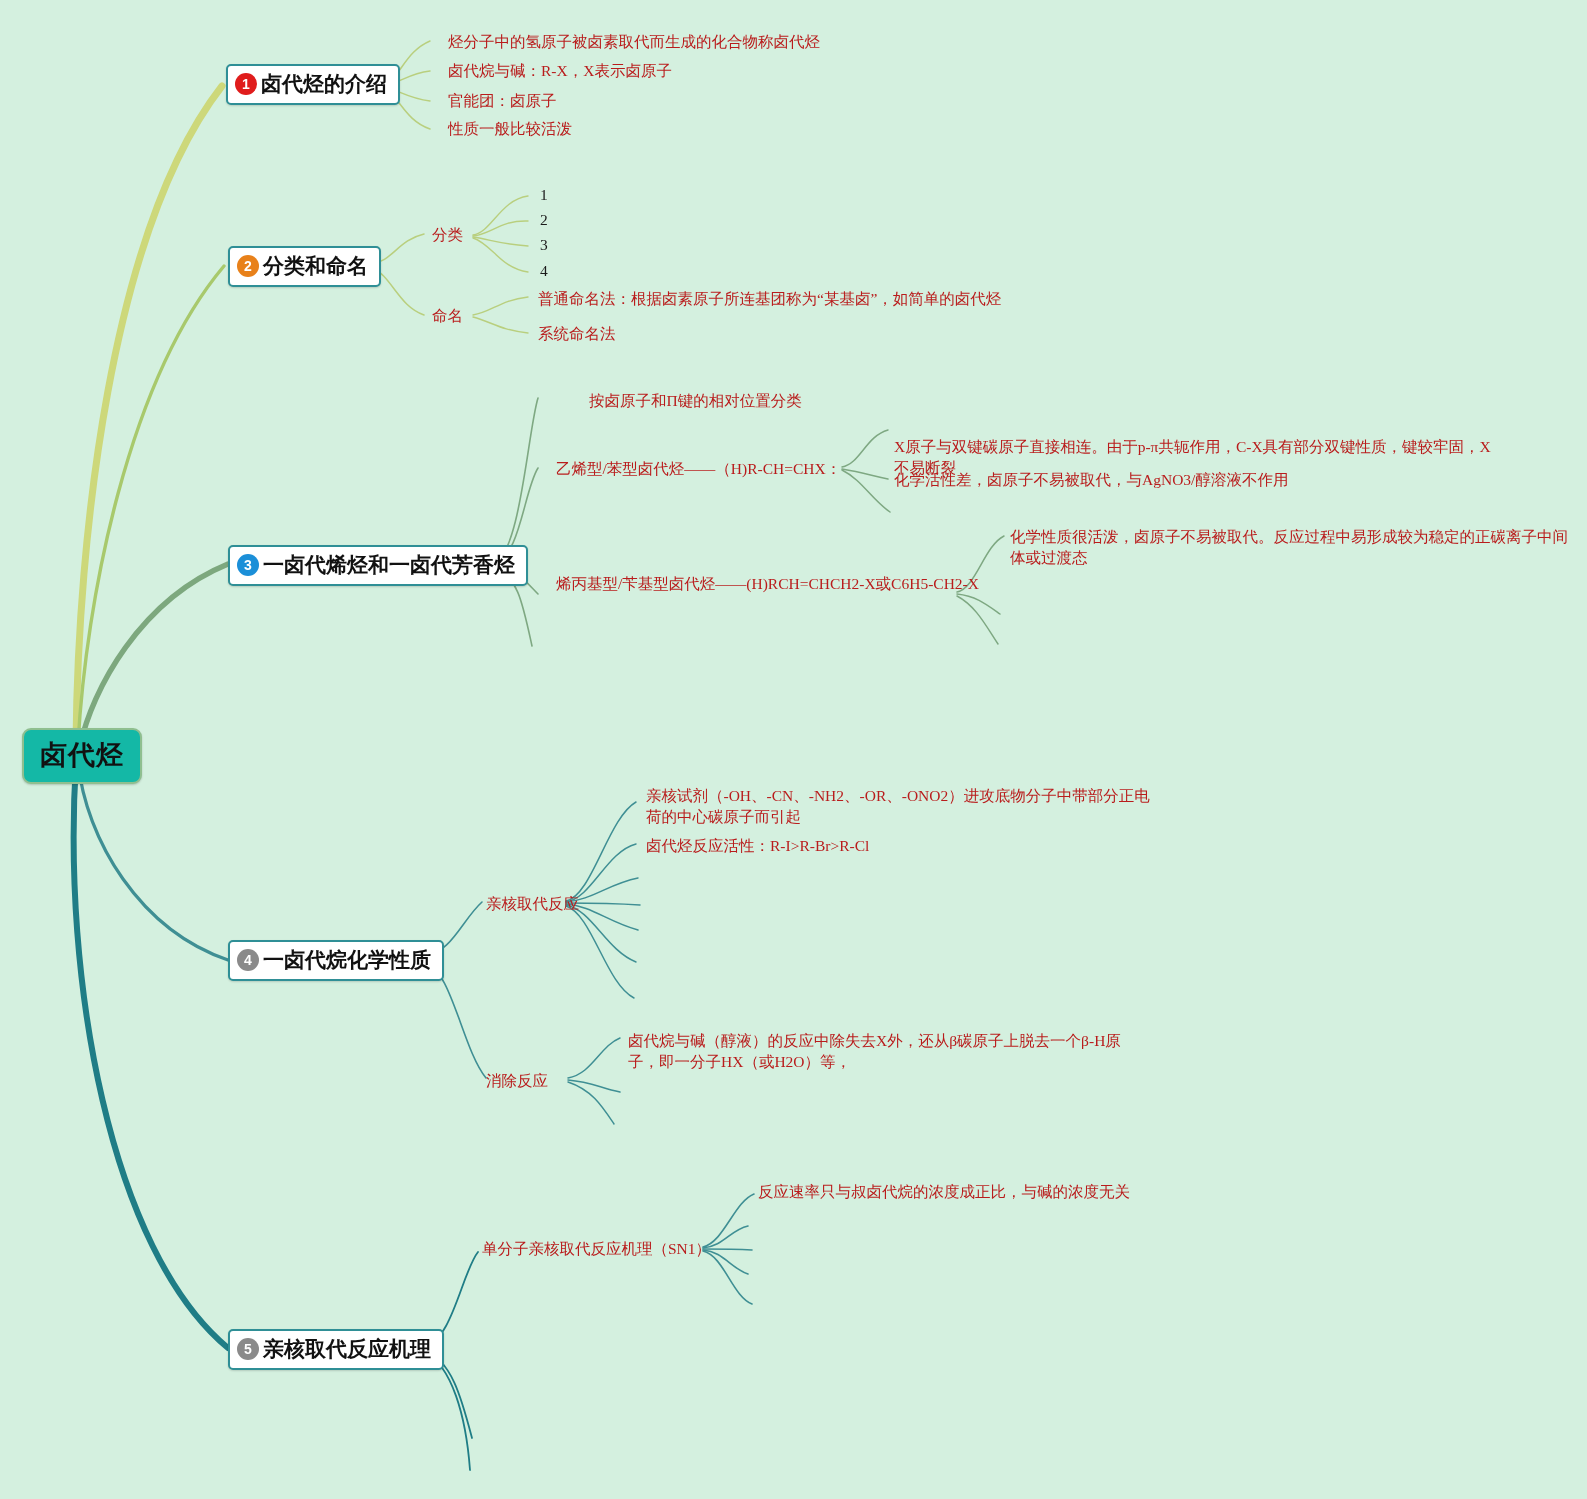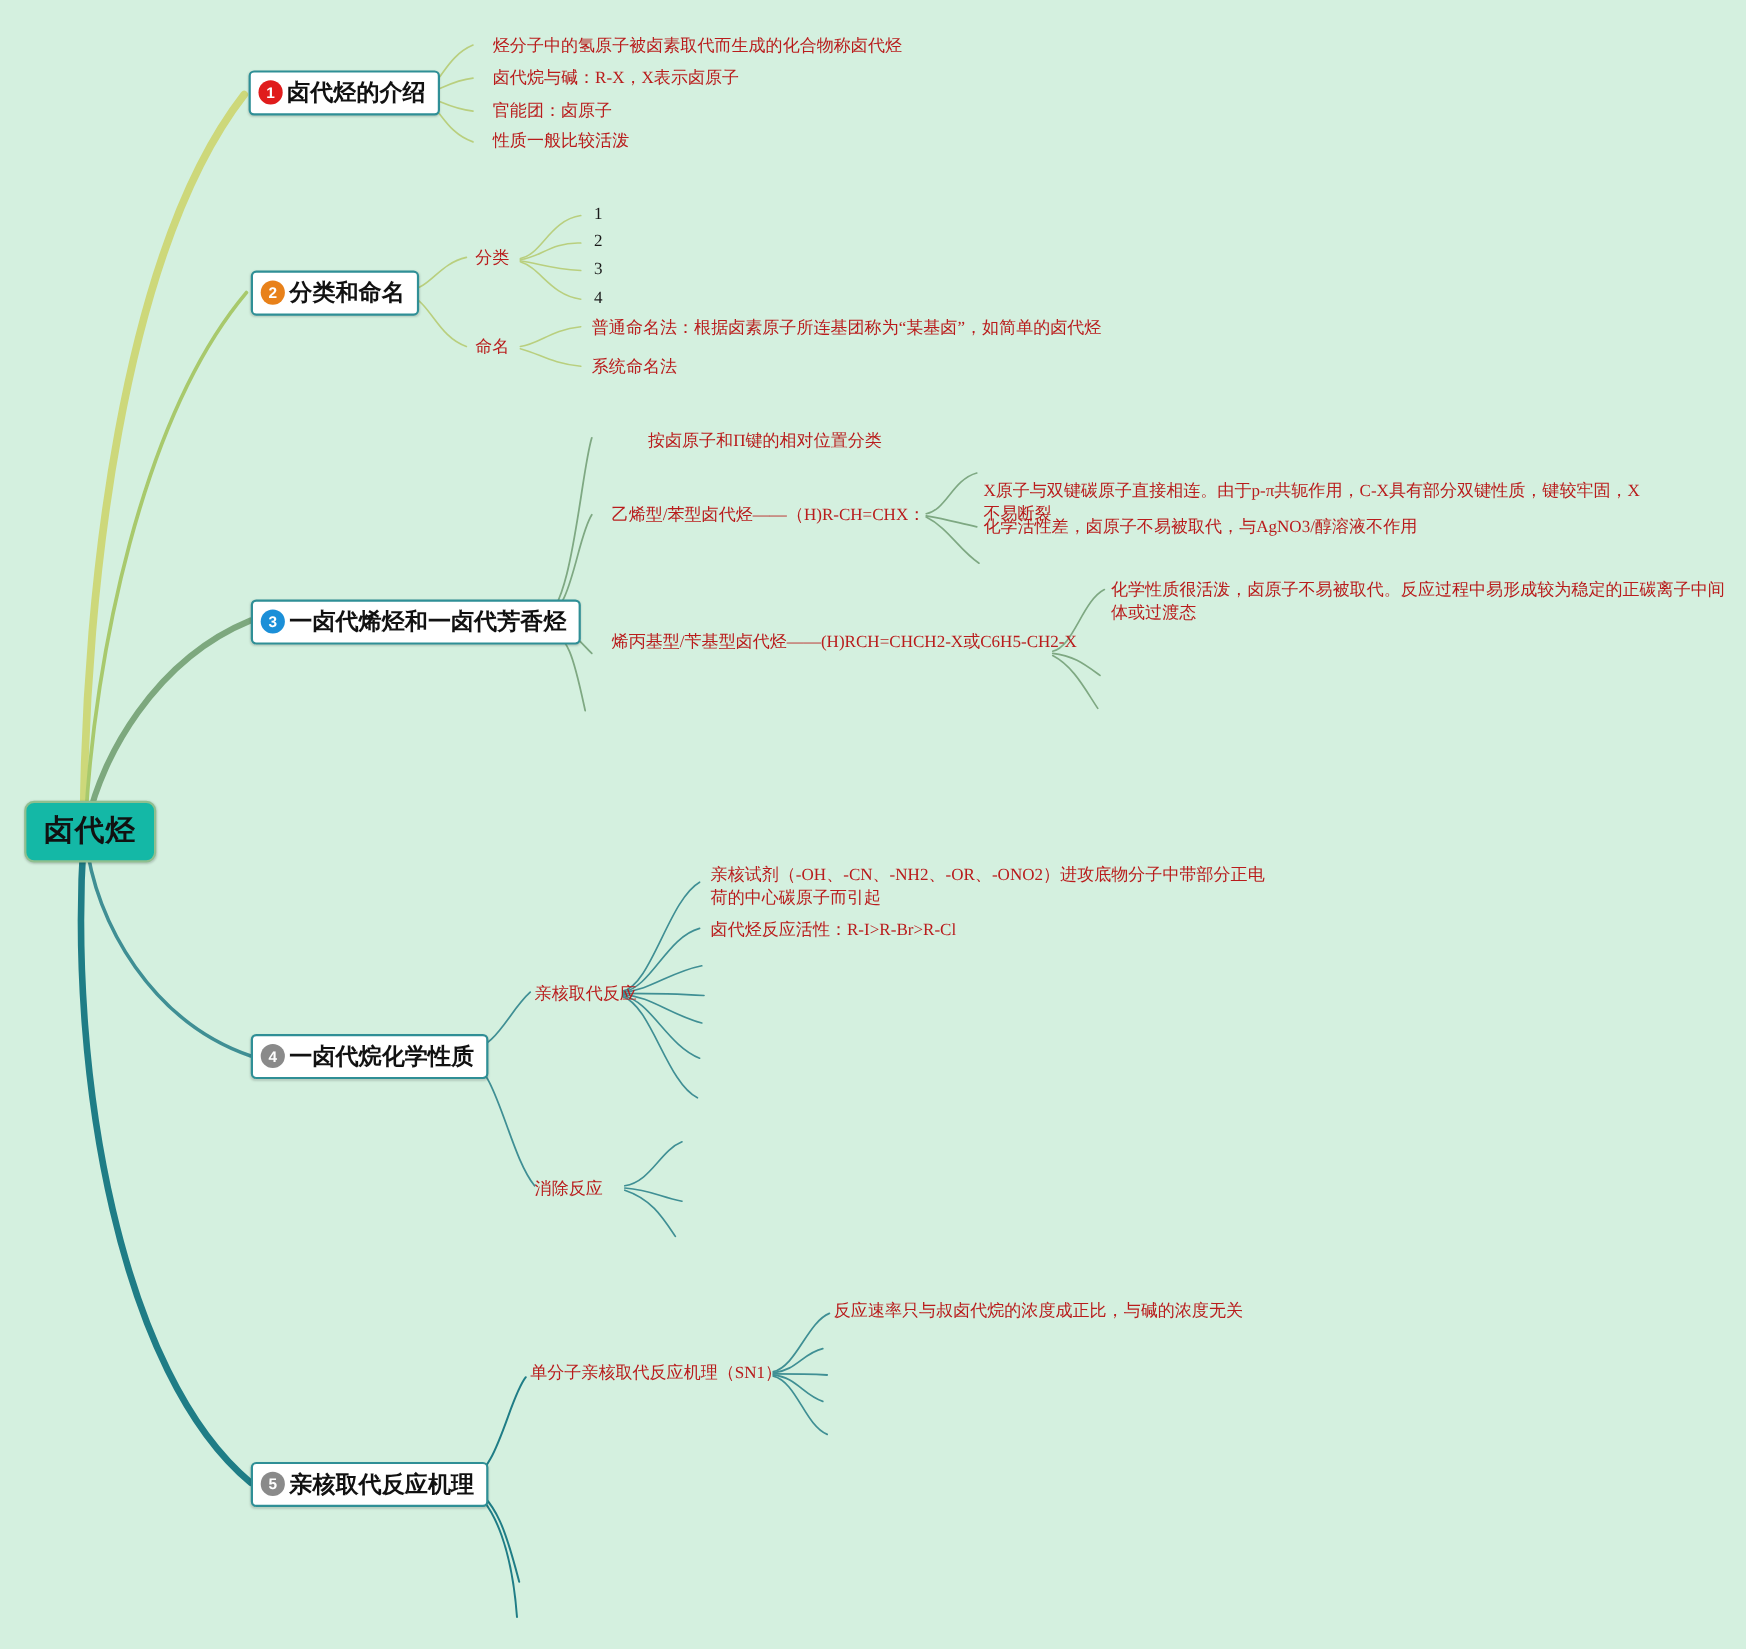--- a/index.html
+++ b/index.html
@@ -189,20 +189,21 @@
     <span class="badge b-gray">4</span>
     <span>一卤代烷化学性质</span>
   </div>
 
   <div class="node txt l2" style="left:486px;top:893px;">亲核取代反应</div>
   <div class="node txt l2" style="left:486px;top:1070px;text-align:center;">消除反应</div>
 
   <div class="node txt wrap" style="left:646px;top:785px;width:510px;">亲核试剂（-OH、-CN、-NH2、-OR、-ONO2）进攻底物分子中带部分正电荷的中心碳原子而引起</div>
   <div class="node txt" style="left:646px;top:835px;">卤代烃反应活性：R-I&gt;R-Br&gt;R-Cl</div>
 
+  <div class="node txt wrap" style="left:628px;top:1030px;width:500px;">卤代烷与碱（醇液）的反应中除失去X外，还从β碳原子上脱去一个β-H原子，即一分子HX（或H2O）等，</div>
 
   <div class="node topic" style="left:228px;top:1329px;">
     <span class="badge b-gray">5</span>
     <span>亲核取代反应机理</span>
   </div>
 
   <div class="node txt l2" style="left:482px;top:1238px;">单分子亲核取代反应机理（SN1）</div>
 
   <div class="node txt" style="left:758px;top:1181px;">反应速率只与叔卤代烷的浓度成正比，与碱的浓度无关</div>
 

